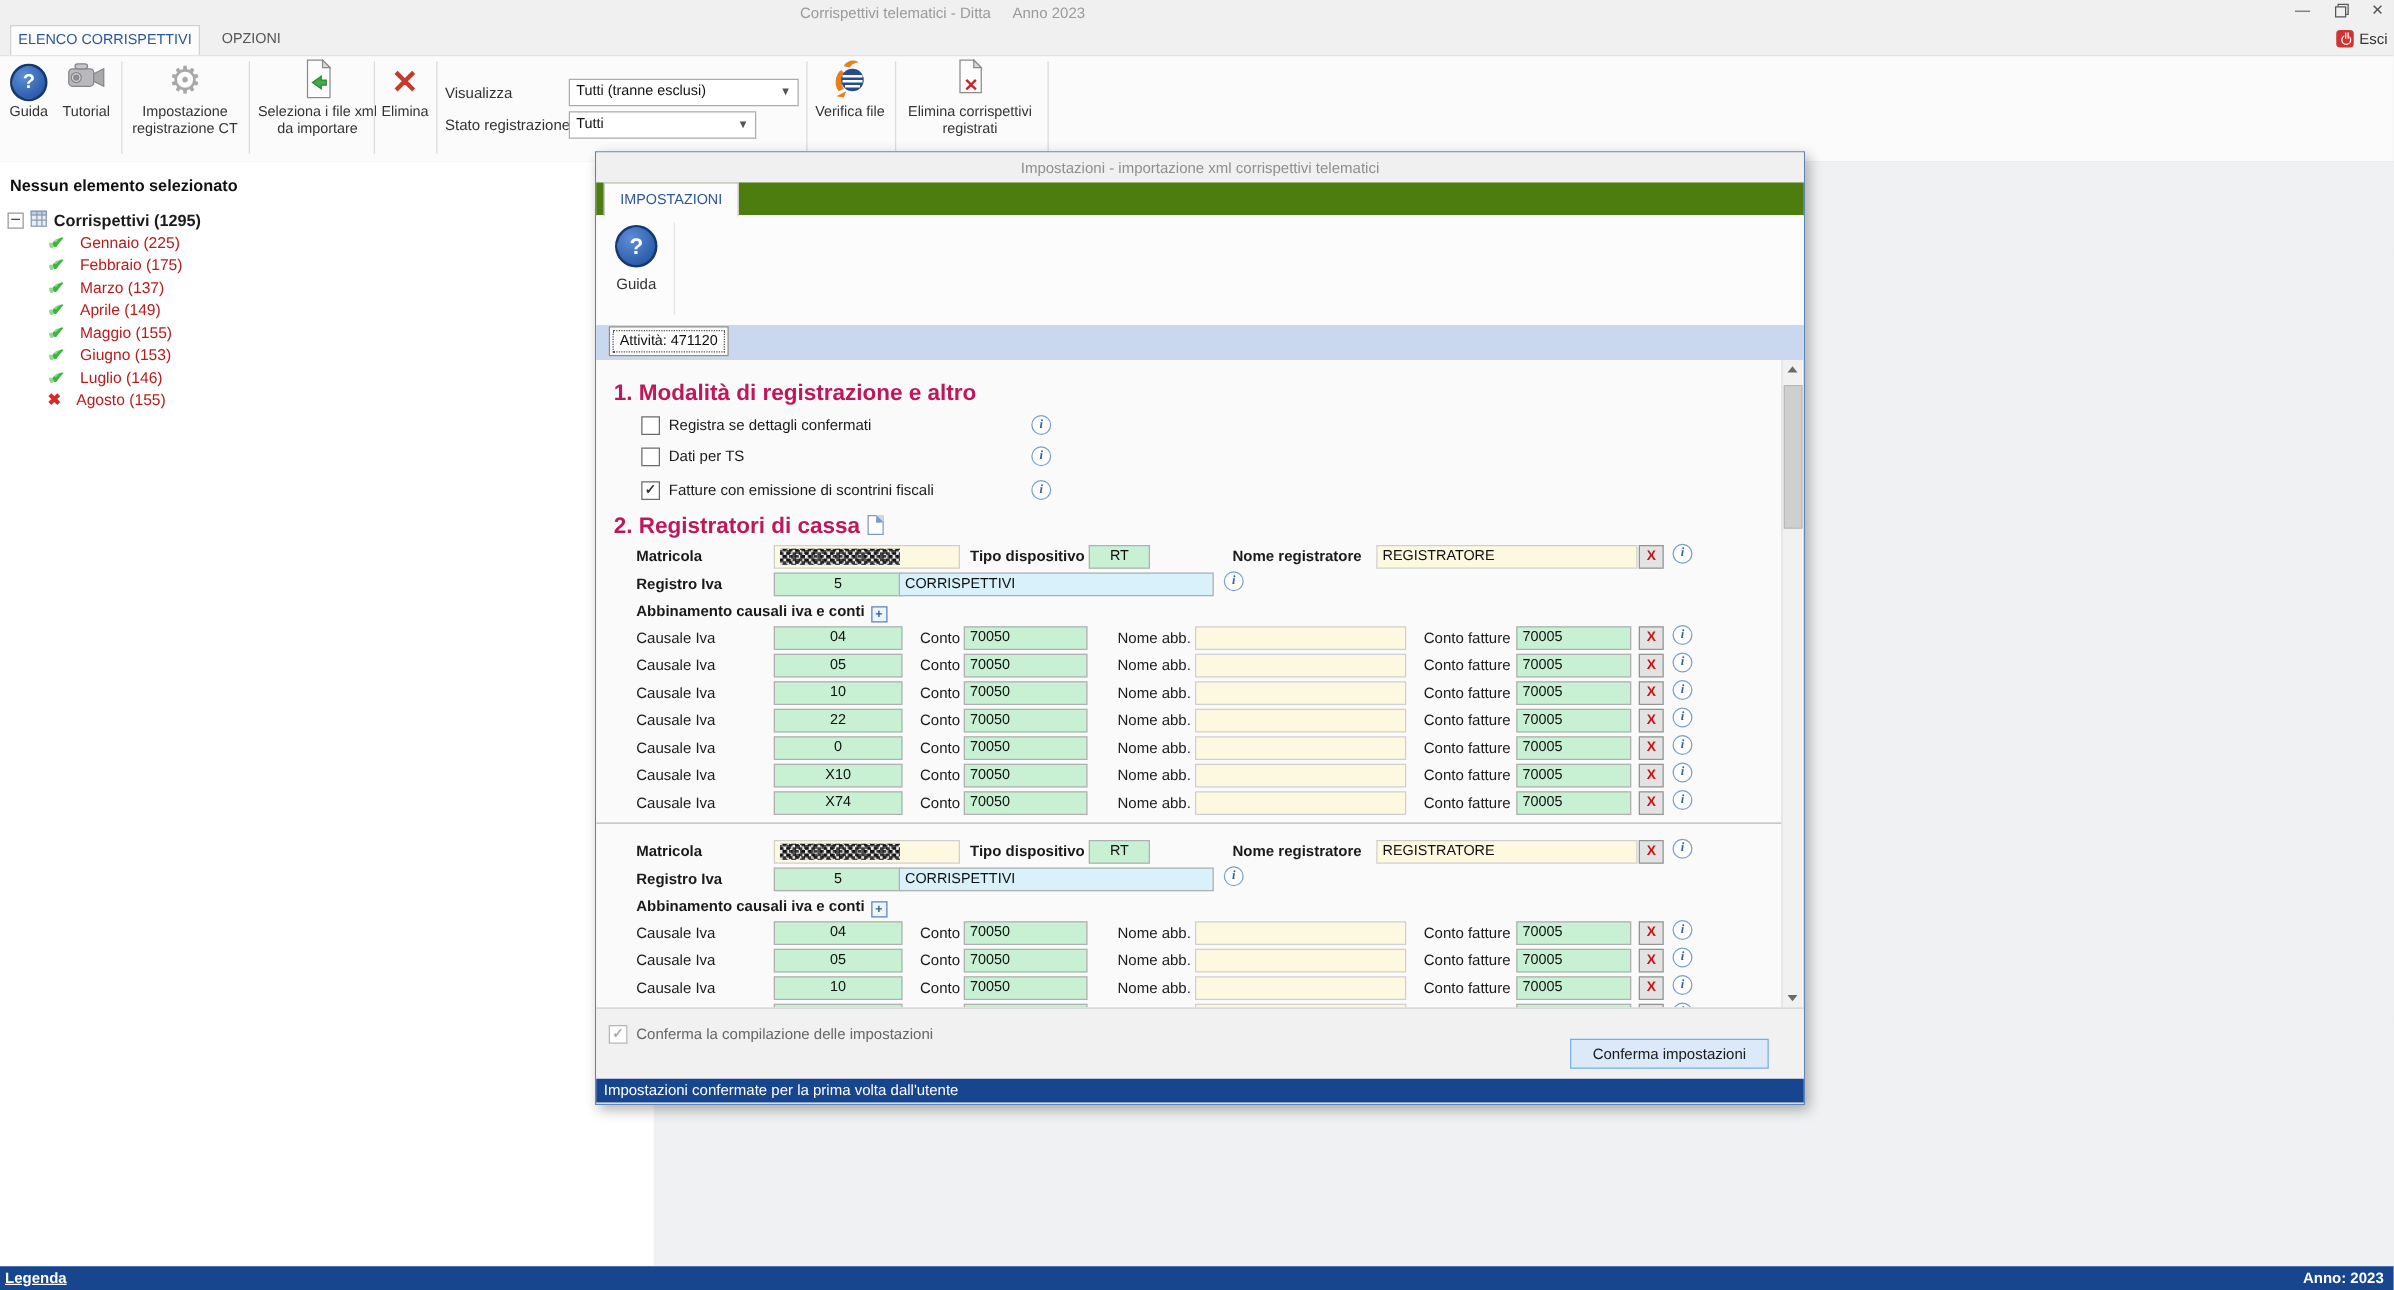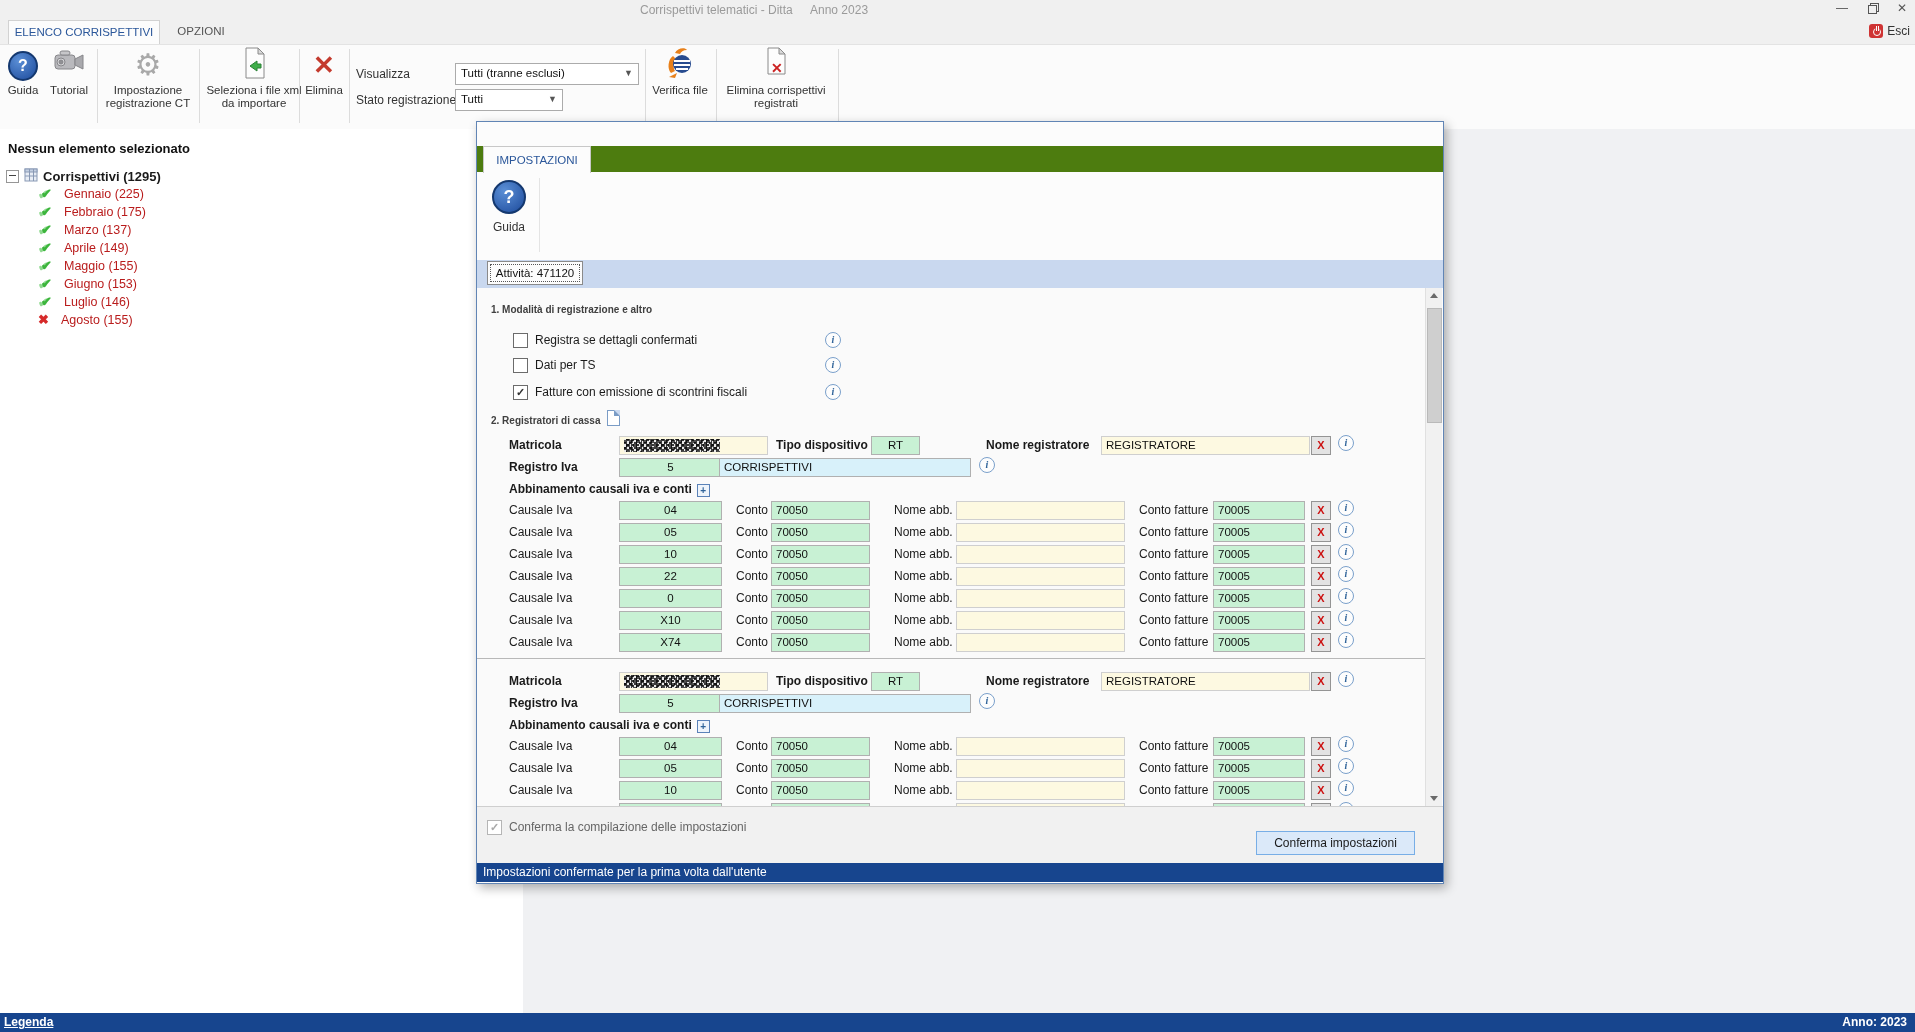--- a/index.html
+++ b/index.html
@@ -61,21 +61,21 @@
   .dlg-tab{position:absolute;left:6px;top:0;width:106px;height:26px;background:#fcfcfc;border:1px solid #c8c8c8;border-bottom:none;color:#2b579a;font-size:11.5px;text-align:center;line-height:26px;z-index:2;cursor:pointer;}
   .dlg-ribbon{position:absolute;left:0;top:50px;width:100%;height:88px;background:#fcfcfc;border-bottom:1px solid #d8d8d8;}
   .dlg-guida{position:absolute;left:10px;top:8px;width:44px;text-align:center;cursor:pointer;}
   .dlg-guida .guida-circ{width:30px;height:30px;line-height:30px;font-size:18px;}
   .dlg-guida .lbl{display:block;margin-top:6px;color:#333;}
   .dlg-rib-sep{position:absolute;left:62px;top:6px;height:74px;width:1px;background:#e4e4e4;}
   .attivita-strip{position:absolute;left:0;top:138px;width:100%;height:28px;background:#c9d8ef;}
   .attivita-tab{position:absolute;left:10px;top:1px;width:94px;height:22px;background:#fcfcfc;border:1px solid #8a8a8a;cursor:pointer;}
   .attivita-tab .in{position:absolute;left:2px;top:2px;right:2px;bottom:2px;border:1px dotted #555;font-size:11.5px;text-align:center;line-height:16px;color:#111;white-space:nowrap;}
   .dlg-content{position:absolute;left:0;top:166px;width:948px;height:518px;background:#fafafa;overflow:hidden;}
-  .sec-title{position:absolute;left:14px;font-weight:bold;font-size:10px;color:#404040;}
+  .sec-title{position:absolute;left:14px;font-weight:bold;font-size:18px;color:#be185d;}
   .doc-ico{display:inline-block;width:11px;height:14px;border:1px solid #7a9cc6;background:#fff;position:relative;vertical-align:-2px;margin-left:6px;}
   .doc-ico::before{content:"";position:absolute;right:-1px;top:-1px;border:3px solid #c9d8ef;border-left-color:#7a9cc6;border-bottom-color:#7a9cc6;}
   .cb-row{position:absolute;left:36px;height:16px;cursor:pointer;}
   .checkbox{position:absolute;left:0;top:1px;width:13px;height:13px;border:1px solid #6b6b6b;background:#fff;font-size:11px;line-height:13px;text-align:center;color:#333;font-weight:bold;}
   .checkbox.dis{border-color:#b5b5b5;color:#a9a9a9;}
   .cb-label{position:absolute;left:22px;top:1px;white-space:nowrap;color:#1a1a1a;}
   .info{position:absolute;width:14px;height:14px;border-radius:50%;border:1px solid #7aa0cb;background:#fdfdfd;color:#2f6399;font-family:"Liberation Serif",serif;font-style:italic;font-weight:bold;font-size:10px;text-align:center;line-height:14px;cursor:pointer;}
   #registers{position:absolute;left:0;top:147px;width:948px;}
   .reg-block{position:relative;}
   .reg-block.second{margin-top:4px;border-top:1px solid #b8b8b8;padding-top:12px;}
@@ -177,21 +177,21 @@
       <span class="tb-label">Elimina</span>
     </div>
     <div class="tb-sep" style="left:349px;"></div>
 
     <span class="tb-ddlab" style="left:356px;top:22px;">Visualizza</span>
     <div class="dd" style="left:455px;top:18px;width:182px;">
       <span class="val">Tutti (tranne esclusi)</span>
       <span class="arr">▼</span>
     </div>
     <span class="tb-ddlab" style="left:356px;top:48px;">Stato registrazione</span>
-    <div class="dd" style="left:455px;top:44px;width:106px;">
+    <div class="dd" style="left:455px;top:44px;width:106px;padding-left:42px;">
       <span class="val">Tutti</span>
       <span class="arr">▼</span>
     </div>
 
     <div class="tb-sep" style="left:645px;"></div>
     <div class="tb-item" style="left:647px;width:66px;">
       <span class="tb-icon svgwrap">
         <svg width="30" height="34" viewBox="0 0 30 34">
             <path d="M10 6 C12 1 20 0 22 3 C18 3 16 5 15 7 Z" fill="#e8801a"></path>
             <path d="M6 26 C2 22 3 12 8 9 L11 12 C8 15 8 21 10 24 Z" fill="#e8801a"></path>
@@ -271,20 +271,21 @@
         </div>
     </div>
   </div>
 
   <div class="bottombar">
     <span class="bb-left">Legenda</span>
     <span class="bb-right">Anno: 2023</span>
   </div>
 
   <div class="dialog">
+    <div class="dlg-title">Impostazioni - importazione xml corrispettivi telematici</div>
     <div class="dlg-tabs">
       <div class="dlg-tab">IMPOSTAZIONI</div>
     </div>
     <div class="dlg-ribbon">
       <div class="dlg-guida">
         <span class="guida-circ">?</span>
         <span class="lbl">Guida</span>
       </div>
       <div class="dlg-rib-sep"></div>
     </div>

